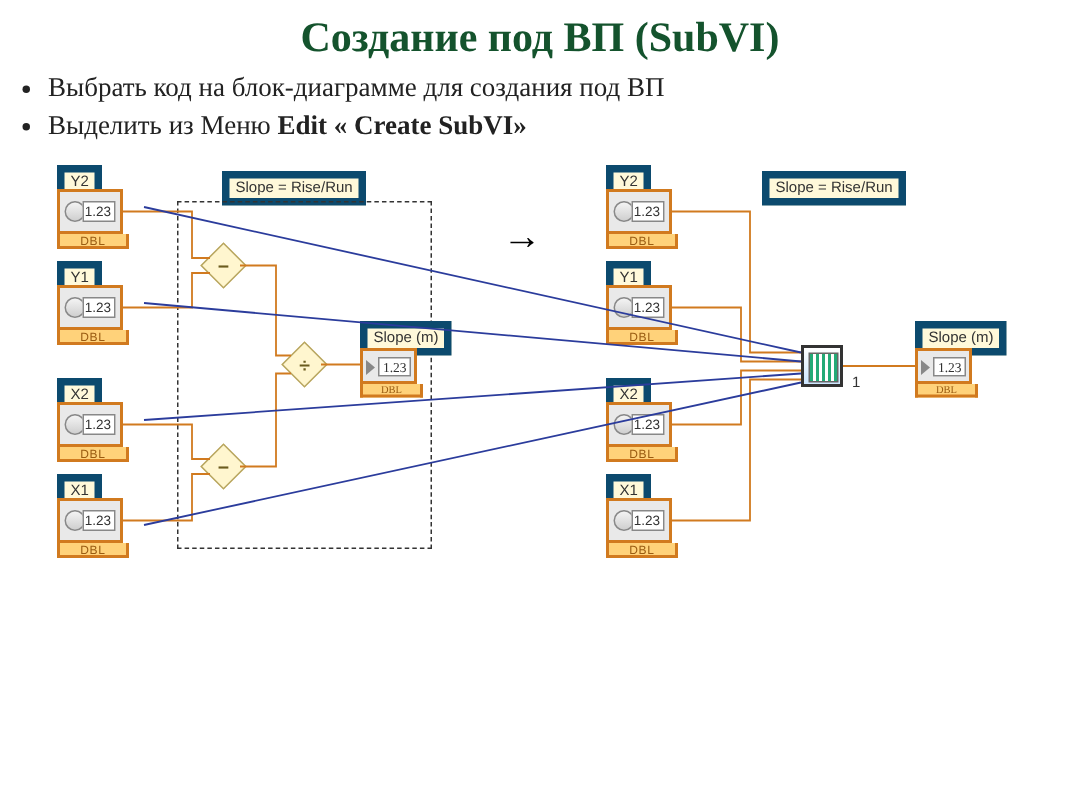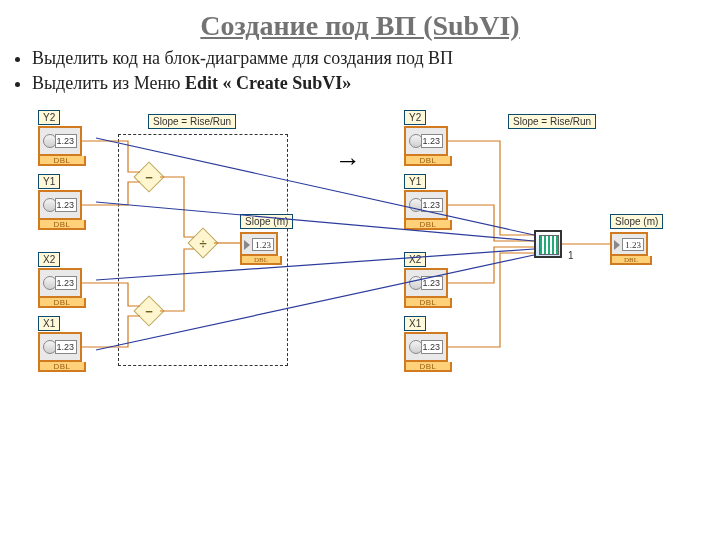--- a/index.html
+++ b/index.html
@@ -8,42 +8,41 @@
     width: 720px;
     height: 540px;
     background: #fff;
     font-family: "Times New Roman", serif;
     color: #333;
     position: relative;
   }
   .title {
     text-align: center;
     font-size: 28px;
-    color: #737373;
+    color: #14532d;
     margin: 10px 0 6px;
-    text-decoration: underline;
   }
   ul.bullets {
     margin: 0 0 8px 32px;
     padding: 0;
     font-size: 18px;
     color: #222;
   }
   ul.bullets li { margin: 4px 0; }
   .bold { font-weight: bold; margin-top: 24px; }
   .canvas {
     position: relative;
     width: 720px;
     height: 380px;
   }
   
   .termlabel {
     position: absolute;
     background: #FFF9DA;
-    border: 1px solid #0c4a6e;
+    border: 5px solid #0c4a6e;
     font-family: Tahoma, sans-serif;
     font-size: 10px;
     padding: 1px 4px;
     color: #333;
   }
   
   .term {
     position: absolute;
     width: 44px;
     height: 30px;
@@ -176,21 +175,21 @@
     width: 720px; height: 380px;
     pointer-events: none;
   }
 </style>
 </head>
 <body>
 
 <h1 class="title">Создание под ВП (SubVI)</h1>
 <ul class="bullets">
   <li>
-    <span>Выделить код на блок-диаграмме  для создания под ВП</span><span class="bold"></span>
+    <span>Выбрать код на блок-диаграмме  для создания под ВП</span><span class="bold"></span>
   </li>
   <li>
     <span>Выделить из  Меню </span><span class="bold">Edit « Create SubVI»</span>
   </li>
 </ul>
 
 <div class="canvas">
 
   <div class="termlabel" style="left:148px; top:12px;">Slope = Rise/Run</div>
 

